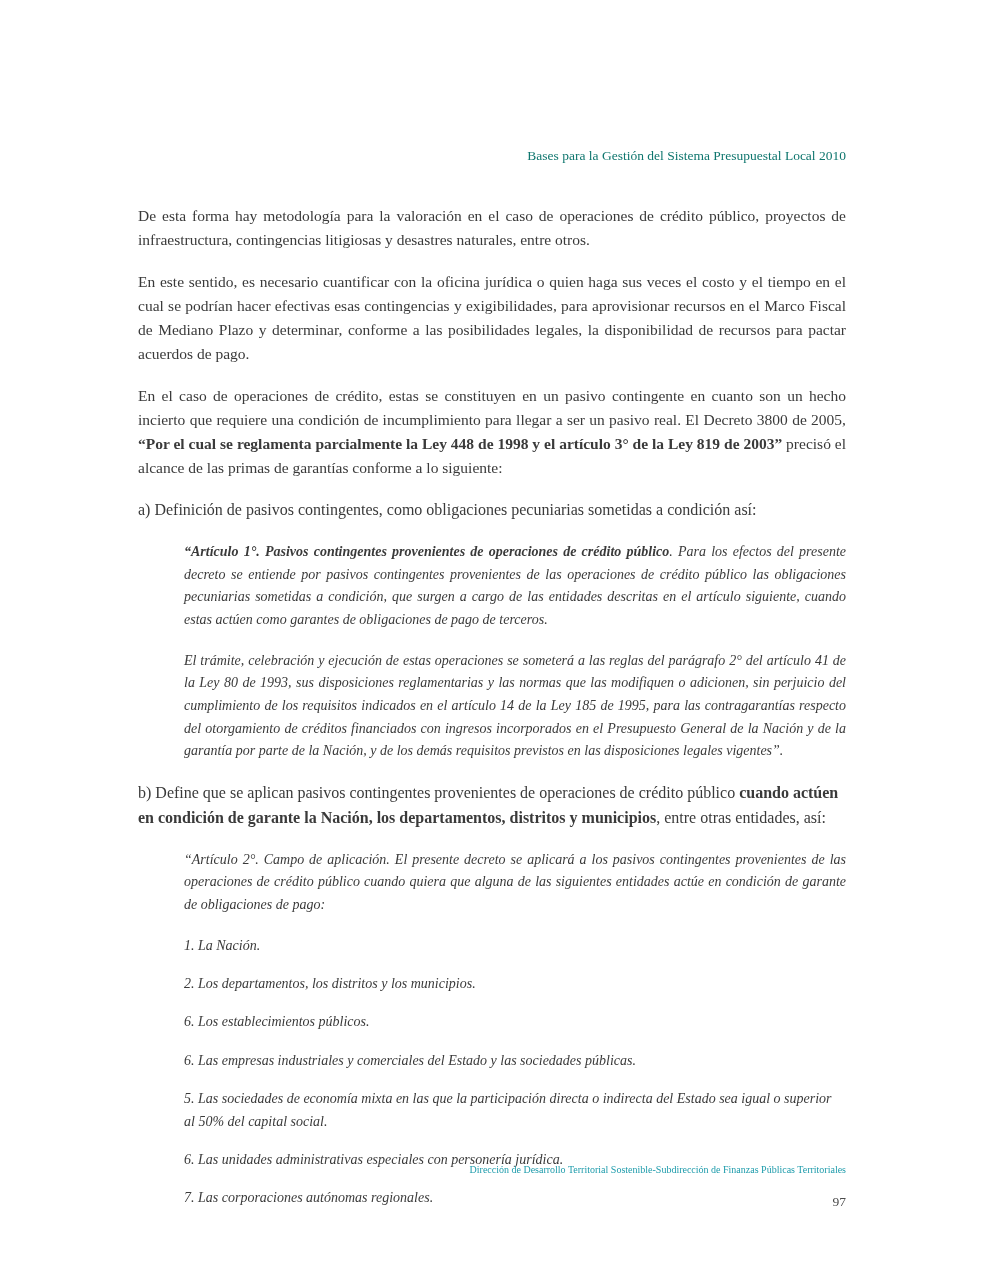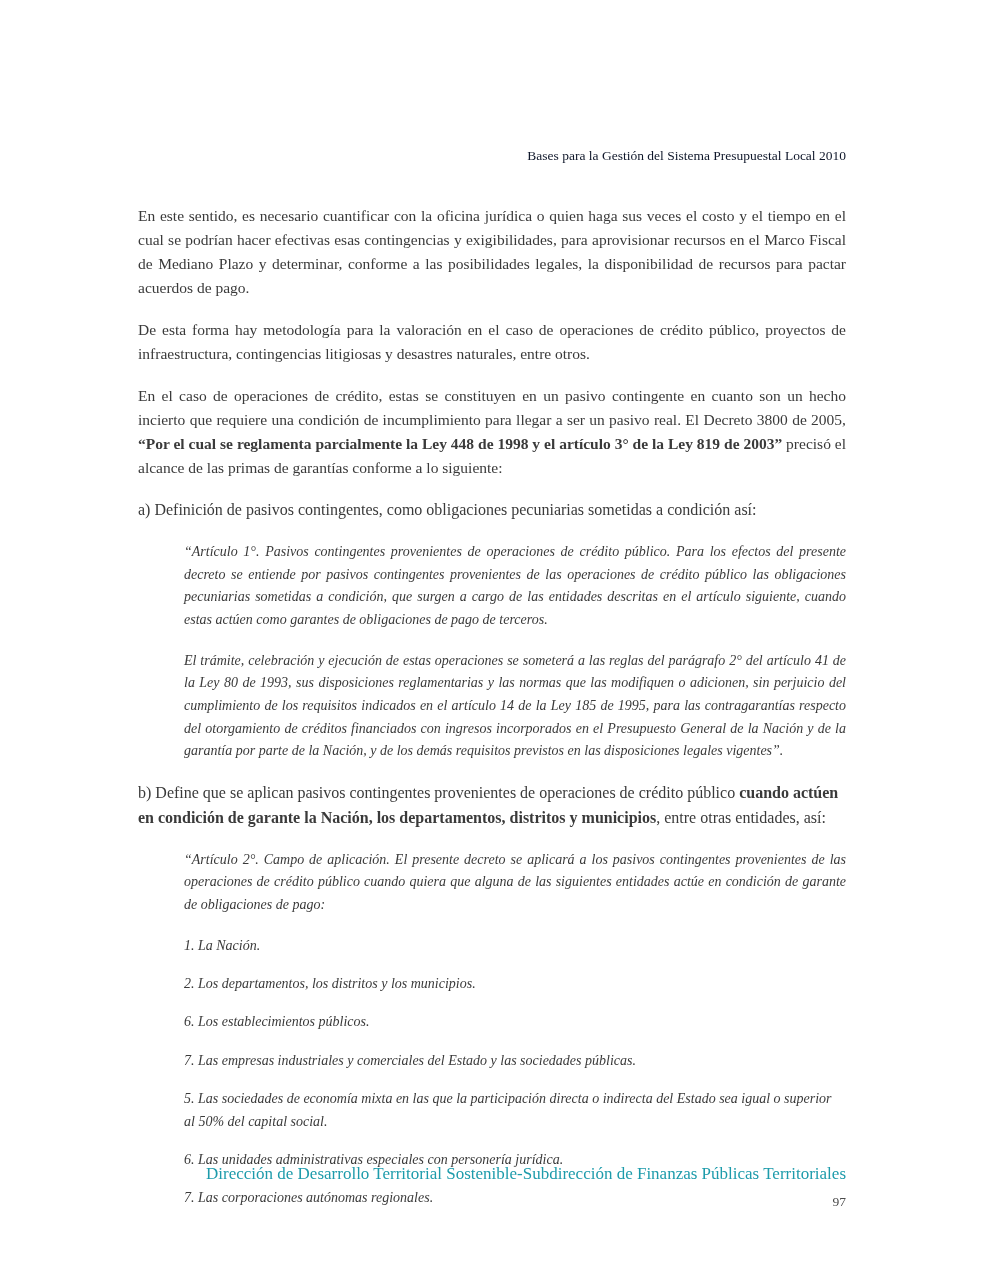--- a/index.html
+++ b/index.html
@@ -14,21 +14,21 @@
     overflow: hidden;
   }
   .content {
     position: absolute;
     left: 138px;
     top: 148px;
     width: 708px;
   }
   .doc-header {
     text-align: right;
-    color: #0f172a;
+    color: #0f766e;
     font-size: 13.5px;
     margin: 0 0 40px 0;
   }
   p.body-par {
     font-size: 15.5px;
     line-height: 1.55;
     text-align: justify;
     margin: 0 0 18px 0;
   }
   p.item-par {
@@ -37,74 +37,74 @@
     margin: 0 0 18px 0;
   }
   .bold { font-weight: 700; }
   .quote-block {
     margin: 0 0 18px 46px;
     font-style: italic;
     font-size: 14px;
     line-height: 1.62;
     text-align: justify;
   }
-  .quote-lead-bold { font-weight: 400; }
+  .quote-lead-bold { font-weight: 700; }
   .list-par {
     margin: 0 8px 16px 46px;
     font-style: italic;
     font-size: 14px;
     line-height: 1.6;
   }
   .doc-footer {
     position: absolute;
     left: 138px;
     width: 708px;
     top: 1164px;
     text-align: right;
     color: #1d9bab;
-    font-size: 17px;
+    font-size: 10px;
   }
   .page-number {
     position: absolute;
     left: 138px;
     width: 708px;
     top: 1194px;
     text-align: right;
     color: #4a4a4a;
     font-size: 13.5px;
   }
 </style>
 </head>
 <body>
 
 <div class="page">
   <div class="content">
 
     <div class="doc-header">Bases para la Gestión del Sistema Presupuestal Local 2010</div>
 
+    <p class="body-par">De esta forma hay metodología para la valoración en el caso de operaciones de crédito público, proyectos de infraestructura, contingencias litigiosas y desastres naturales, entre otros.</p>
+
     <p class="body-par">En este sentido, es necesario cuantificar con la oficina jurídica o quien haga sus veces el costo y el tiempo en el cual se podrían hacer efectivas esas contingencias y exigibilidades, para aprovisionar recursos en el Marco Fiscal de Mediano Plazo y determinar, conforme a las posibilidades legales, la disponibilidad de recursos para pactar acuerdos de pago.</p>
-
-    <p class="body-par">De esta forma hay metodología para la valoración en el caso de operaciones de crédito público, proyectos de infraestructura, contingencias litigiosas y desastres naturales, entre otros.</p>
 
     <p class="body-par"><span>En el caso de operaciones de crédito, estas se constituyen en un pasivo contingente en cuanto son un hecho incierto que requiere una condición de incumplimiento para llegar a ser un pasivo real. El Decreto 3800 de 2005, </span><span class="bold">“Por el cual se reglamenta parcialmente la Ley 448 de 1998 y el artículo 3° de la Ley 819 de 2003”</span><span> precisó el alcance de las primas de garantías conforme a lo siguiente:</span></p>
 
     <p class="item-par">a) Definición de pasivos contingentes, como obligaciones pecuniarias sometidas a condición así:</p>
 
     <p class="quote-block"><span class="quote-lead-bold">“Artículo 1°. Pasivos contingentes provenientes de operaciones de crédito público</span><span>. Para los efectos del presente decreto se entiende por pasivos contingentes provenientes de las operaciones de crédito público las obligaciones pecuniarias sometidas a condición, que surgen a cargo de las entidades descritas en el artículo siguiente, cuando estas actúen como garantes de obligaciones de pago de terceros.</span></p>
 
     <p class="quote-block">El trámite, celebración y ejecución de estas operaciones se someterá a las reglas del parágrafo 2° del artículo 41 de la Ley 80 de 1993, sus disposiciones reglamentarias y las normas que las modifiquen o adicionen, sin perjuicio del cumplimiento de los requisitos indicados en el artículo 14 de la Ley 185 de 1995, para las contragarantías respecto del otorgamiento de créditos financiados con ingresos incorporados en el Presupuesto General de la Nación y de la garantía por parte de la Nación, y de los demás requisitos previstos en las disposiciones legales vigentes”.</p>
 
     <p class="item-par"><span>b) Define que se aplican pasivos contingentes provenientes de operaciones de crédito público </span><span class="bold">cuando actúen en condición de garante la Nación, los departamentos, distritos y municipios</span><span>, entre otras entidades, así:</span></p>
 
     <p class="quote-block">“Artículo 2°. Campo de aplicación. El presente decreto se aplicará a los pasivos contingentes provenientes de las operaciones de crédito público cuando quiera que alguna de las siguientes entidades actúe en condición de garante de obligaciones de pago:</p>
 
     <p class="list-par">1. La Nación.</p>
     <p class="list-par">2. Los departamentos, los distritos y los municipios.</p>
     <p class="list-par">6. Los establecimientos públicos.</p>
-    <p class="list-par">7. Las empresas industriales y comerciales del Estado y las sociedades públicas.</p>
+    <p class="list-par">6. Las empresas industriales y comerciales del Estado y las sociedades públicas.</p>
     <p class="list-par">5. Las sociedades de economía mixta en las que la participación directa o indirecta del Estado sea igual o superior al 50% del capital social.</p>
     <p class="list-par">6. Las unidades administrativas especiales con personería jurídica.</p>
     <p class="list-par">7. Las corporaciones autónomas regionales.</p>
 
   </div>
 
   <div class="doc-footer">Dirección de Desarrollo Territorial Sostenible-Subdirección de Finanzas Públicas Territoriales</div>
   <div class="page-number">97</div>
 </div>
 

